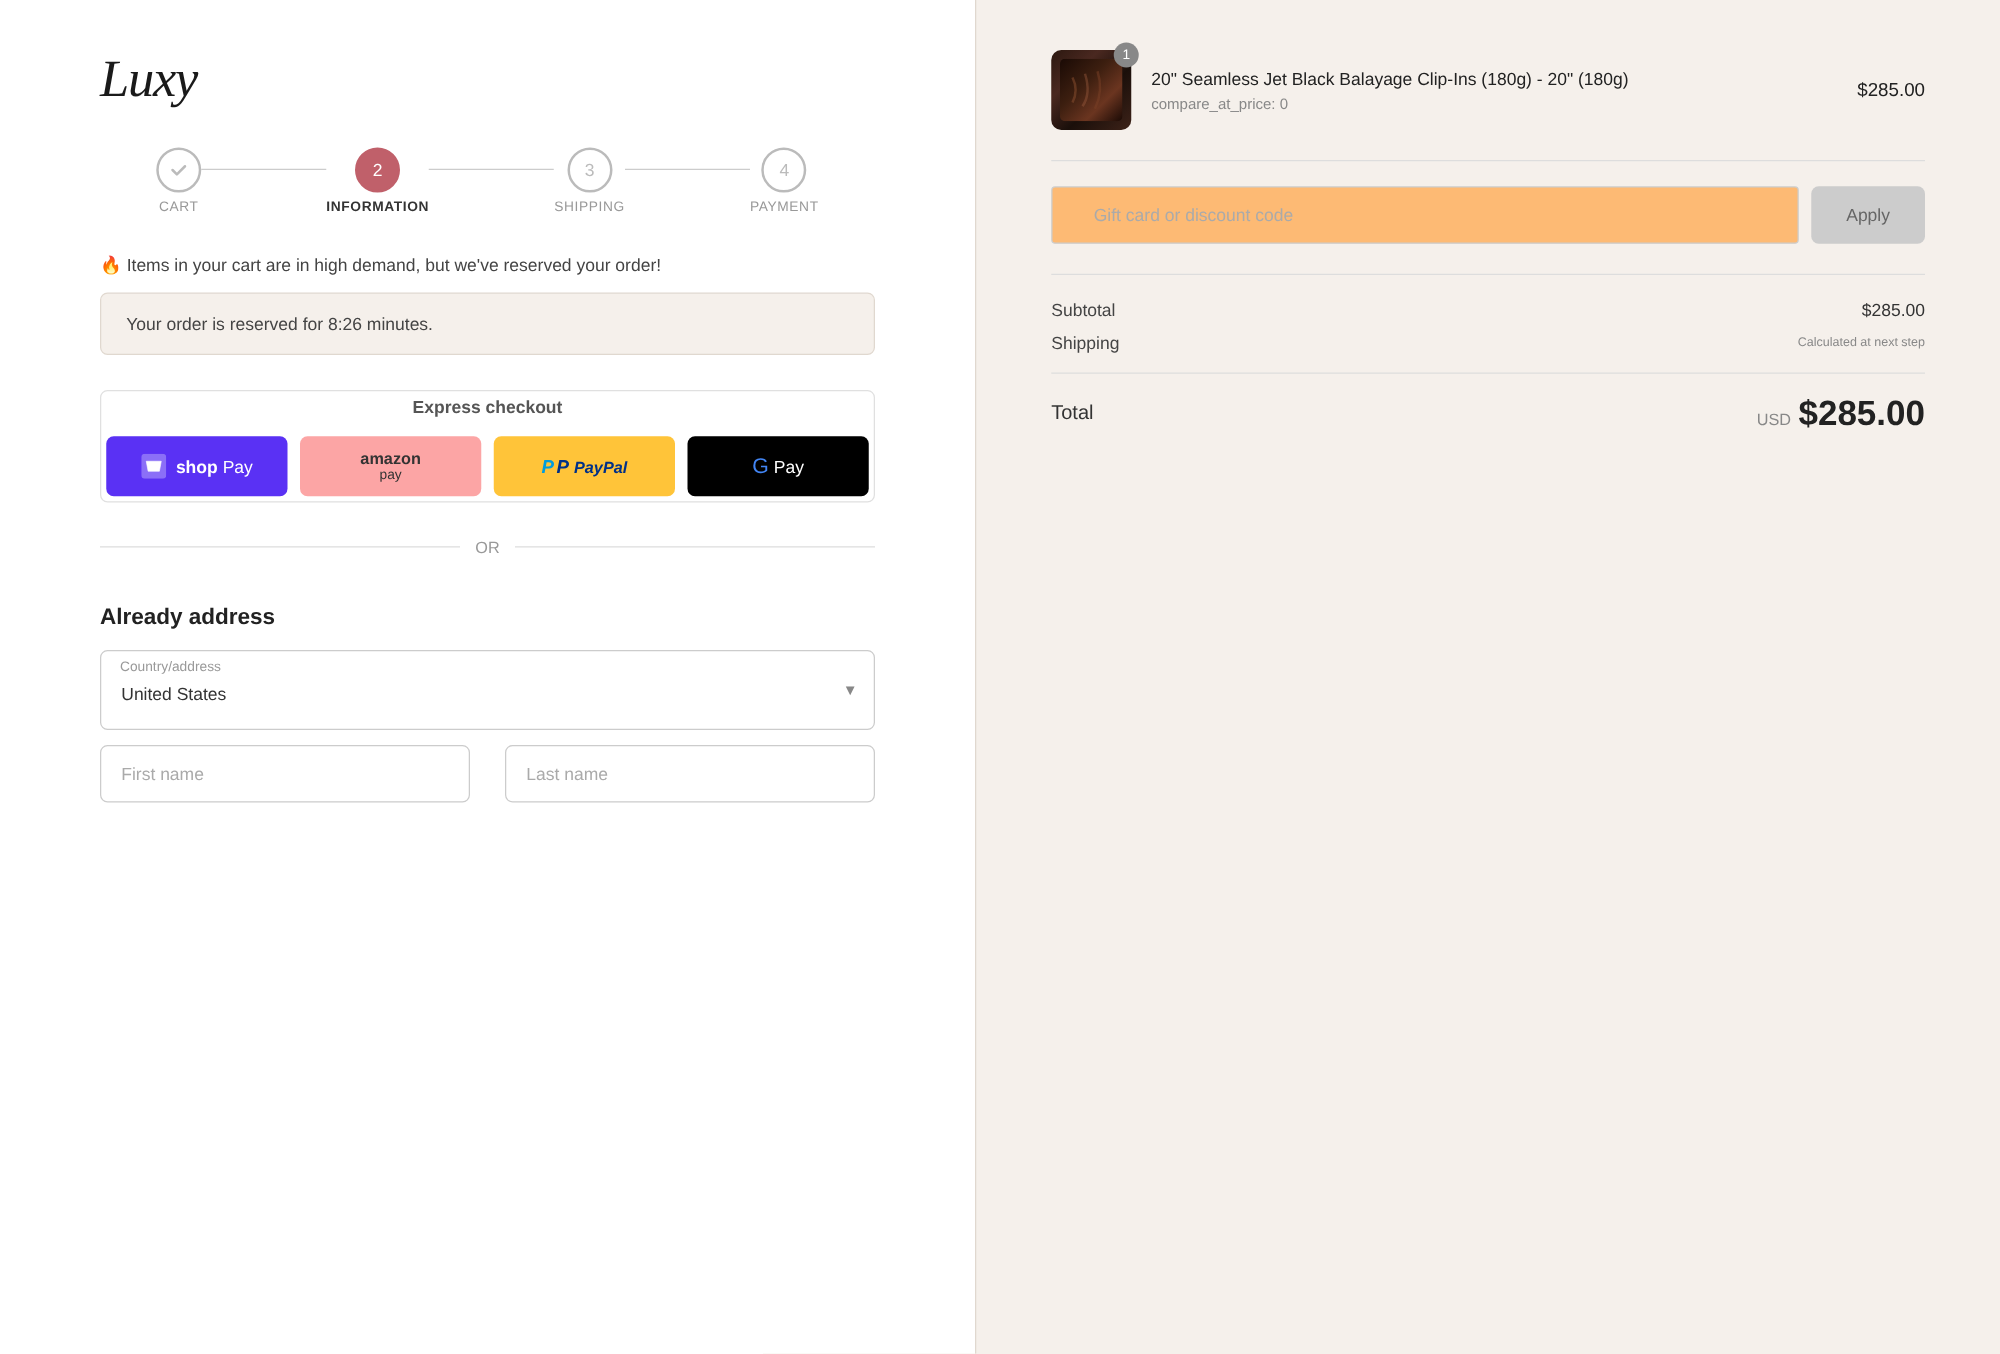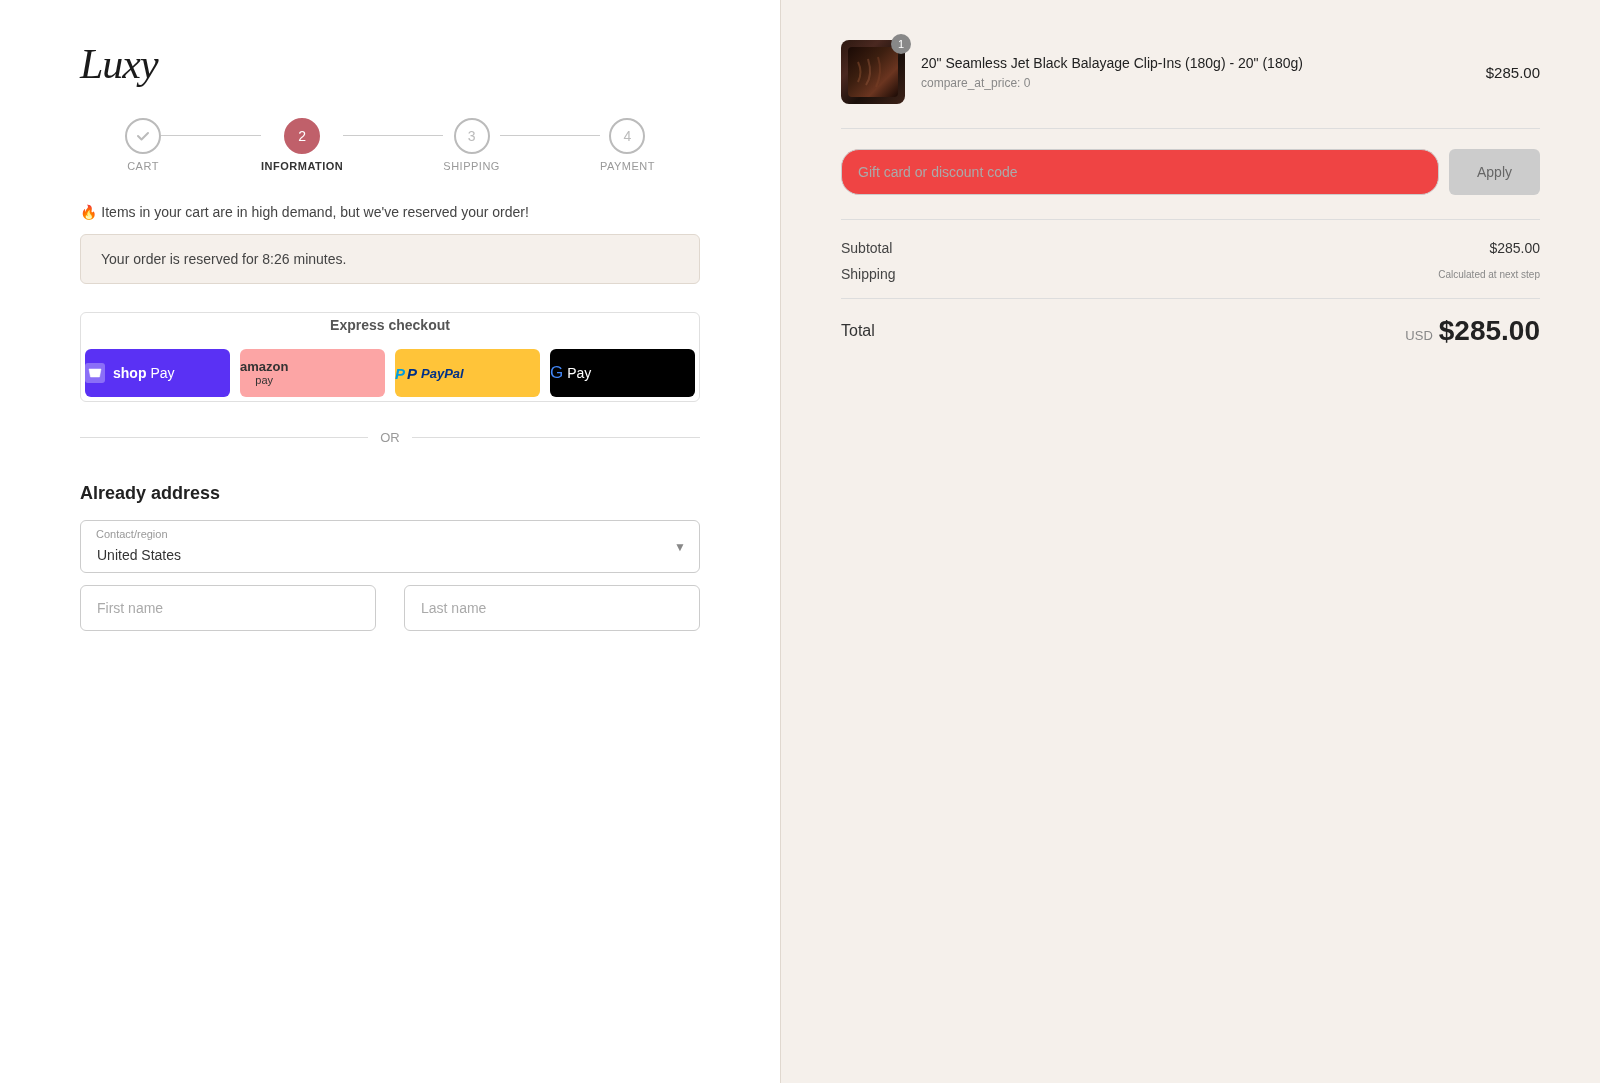--- a/index.html
+++ b/index.html
@@ -125,21 +125,21 @@
       justify-content: center;
     }
     .pay-btn {
       flex: 1;
       height: 48px;
       border-radius: 6px;
       border: none;
       cursor: pointer;
       display: flex;
       align-items: center;
-      justify-content: flex-start;
+      justify-content: center;
       font-size: 16px;
       font-weight: 600;
     }
     .shop-pay-btn {
       background: #5a31f4;
       color: #fff;
     }
     .amazon-pay-btn {
       background: #fca5a5;
       color: #333;
@@ -237,21 +237,21 @@
     .select-label {
       position: absolute;
       top: 8px;
       left: 16px;
       font-size: 11px;
       color: #999;
       pointer-events: none;
     }
     .form-select {
       width: 100%;
-      padding: 26px 16px 9px 16px;
+      padding: 26px 16px 20px 16px;
       border: 1px solid #ccc;
       border-radius: 6px;
       font-size: 14px;
       color: #333;
       background: #fff;
       appearance: none;
       cursor: pointer;
       outline: none;
     }
     .select-arrow {
@@ -342,26 +342,26 @@
     }
 
     
     .discount-row {
       display: flex;
       gap: 10px;
       margin-bottom: 24px;
     }
     .discount-input {
       flex: 1;
-      padding: 14px 16px;
+      padding: 14px 33px;
       border: 1px solid #ccc;
-      border-radius: 18px;
-      font-size: 14px;
-      color: #333;
-      background: #ef4444;
+      border-radius: 3px;
+      font-size: 14px;
+      color: #333;
+      background: #fdba74;
       outline: none;
     }
     .discount-input::placeholder {
       color: #aaa;
     }
     .apply-btn {
       padding: 14px 28px;
       background: #ccc;
       border: none;
       border-radius: 6px;
@@ -507,21 +507,21 @@
 
   <div class="or-divider">
     <span>OR</span>
   </div>
 
 
   <div>
     <div class="section-title-shipping">Already address</div>
 
     <div class="select-wrapper">
-      <span class="select-label">Contact/region</span>
+      <span class="select-label">Country/address</span>
       <select class="form-select">
         <option>United States</option>
       </select>
       <span class="select-arrow">▼</span>
     </div>
 
     <div class="name-row">
       <input type="text" class="form-input" placeholder="First name" style="">
       <input type="text" class="form-input" placeholder="Last name" style="">
     </div>

